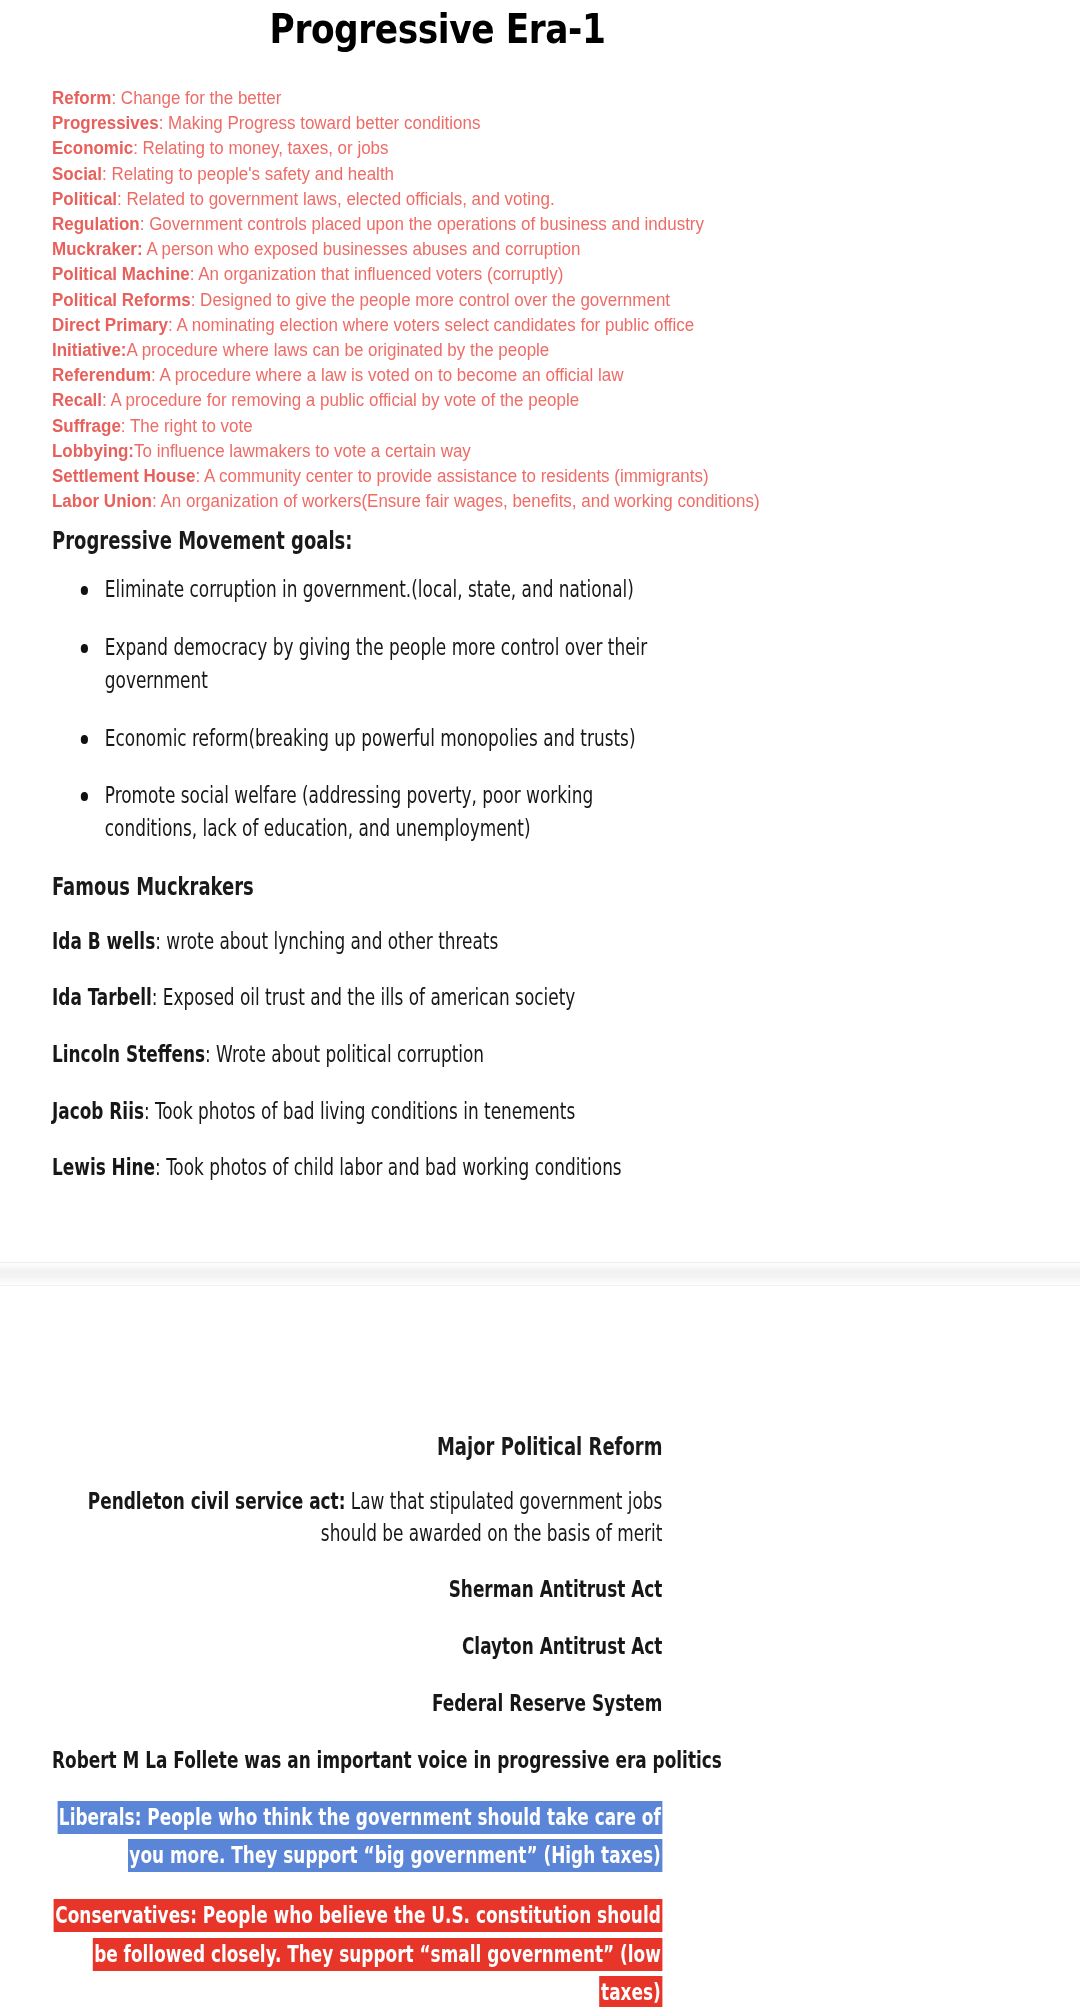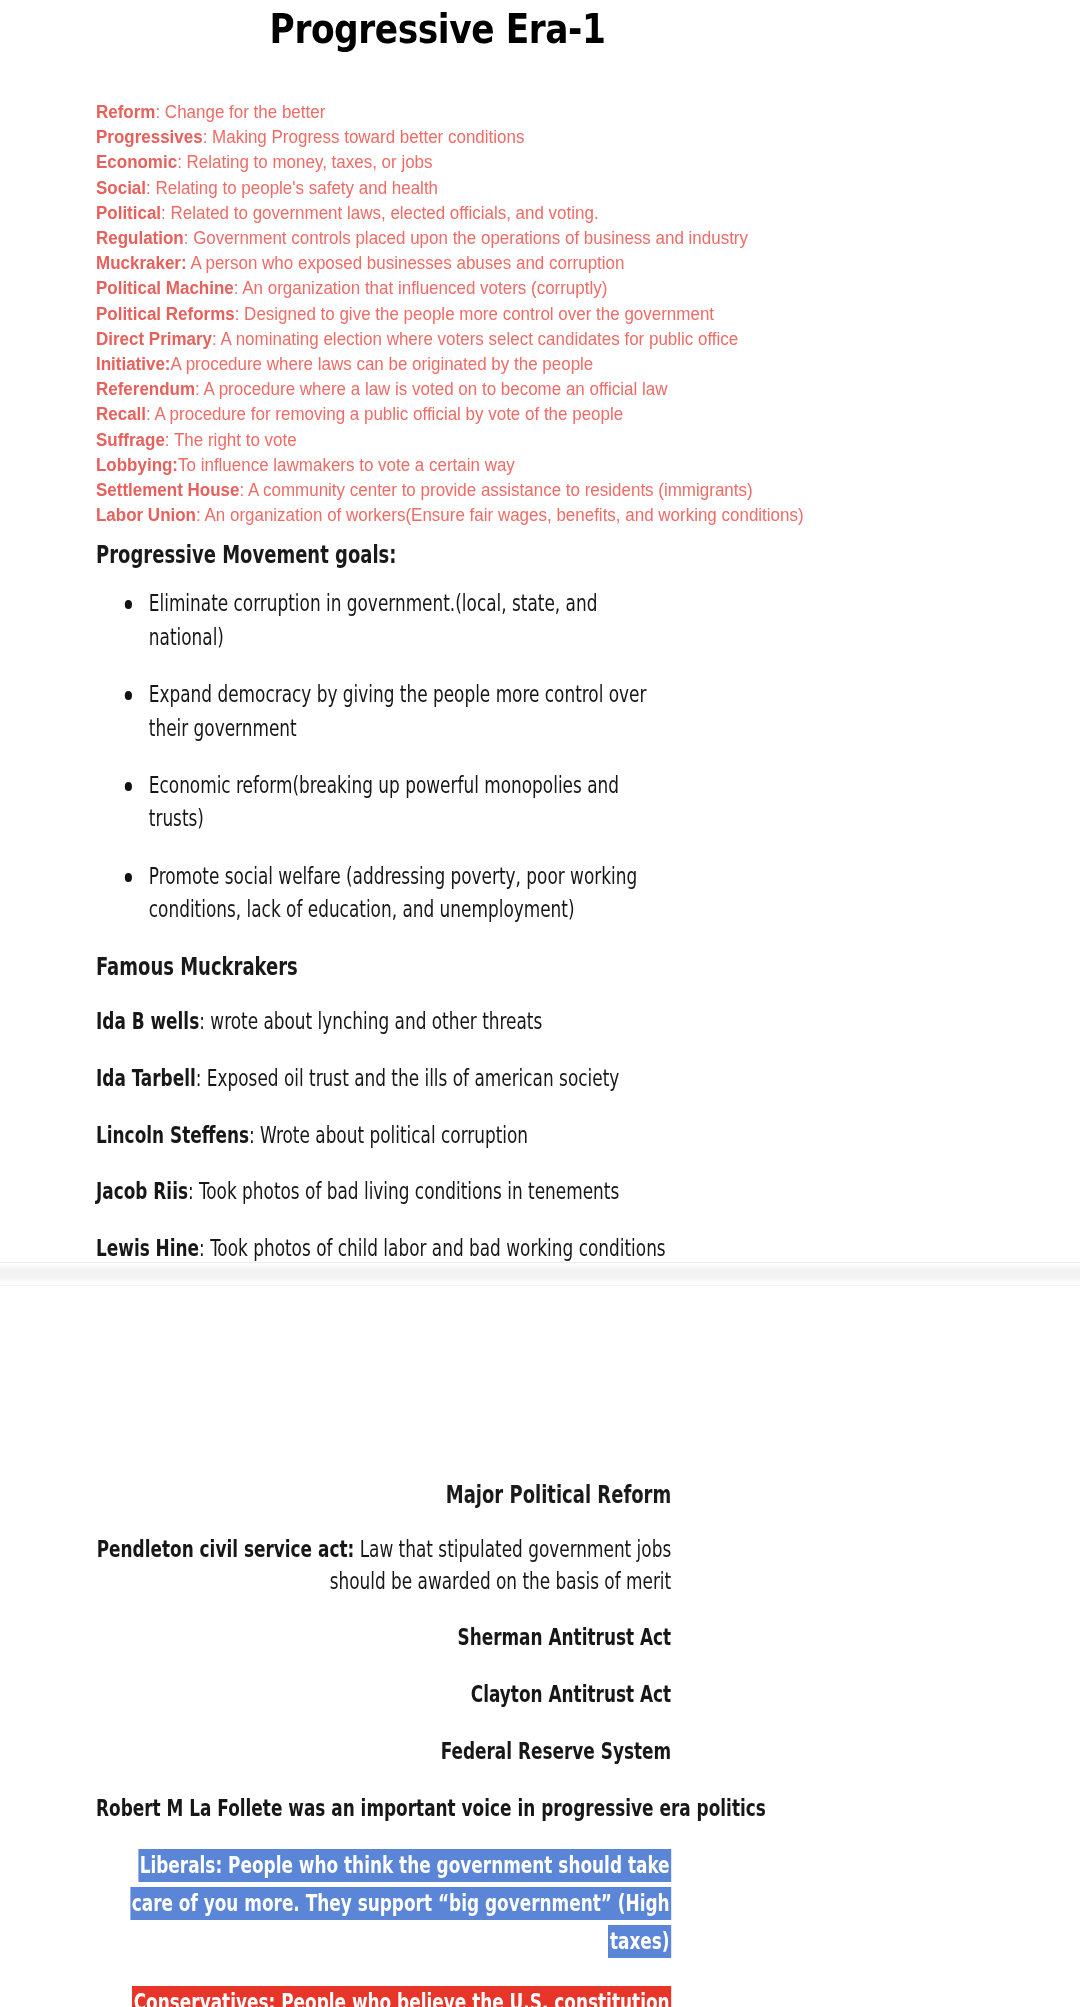--- a/index.html
+++ b/index.html
@@ -36,23 +36,22 @@
     font-size: 40px;
     letter-spacing: -0.5px;
     color: #000000;
     margin: 0;
     padding-top: 6px;
     transform: scaleX(0.86);
     transform-origin: center top;
   }
 
   .body-col {
-    padding-left: 96px;
+    padding-left: 52px;
     padding-right: 60px;
-    margin-top: 48px;
   }
 
   
   .vocab {
     margin-top: 34px;
     color: #ee6b66;
     font-family: "Liberation Sans", sans-serif;
     font-size: 17.5px;
     line-height: 25.2px;
     transform: scaleX(0.97);

